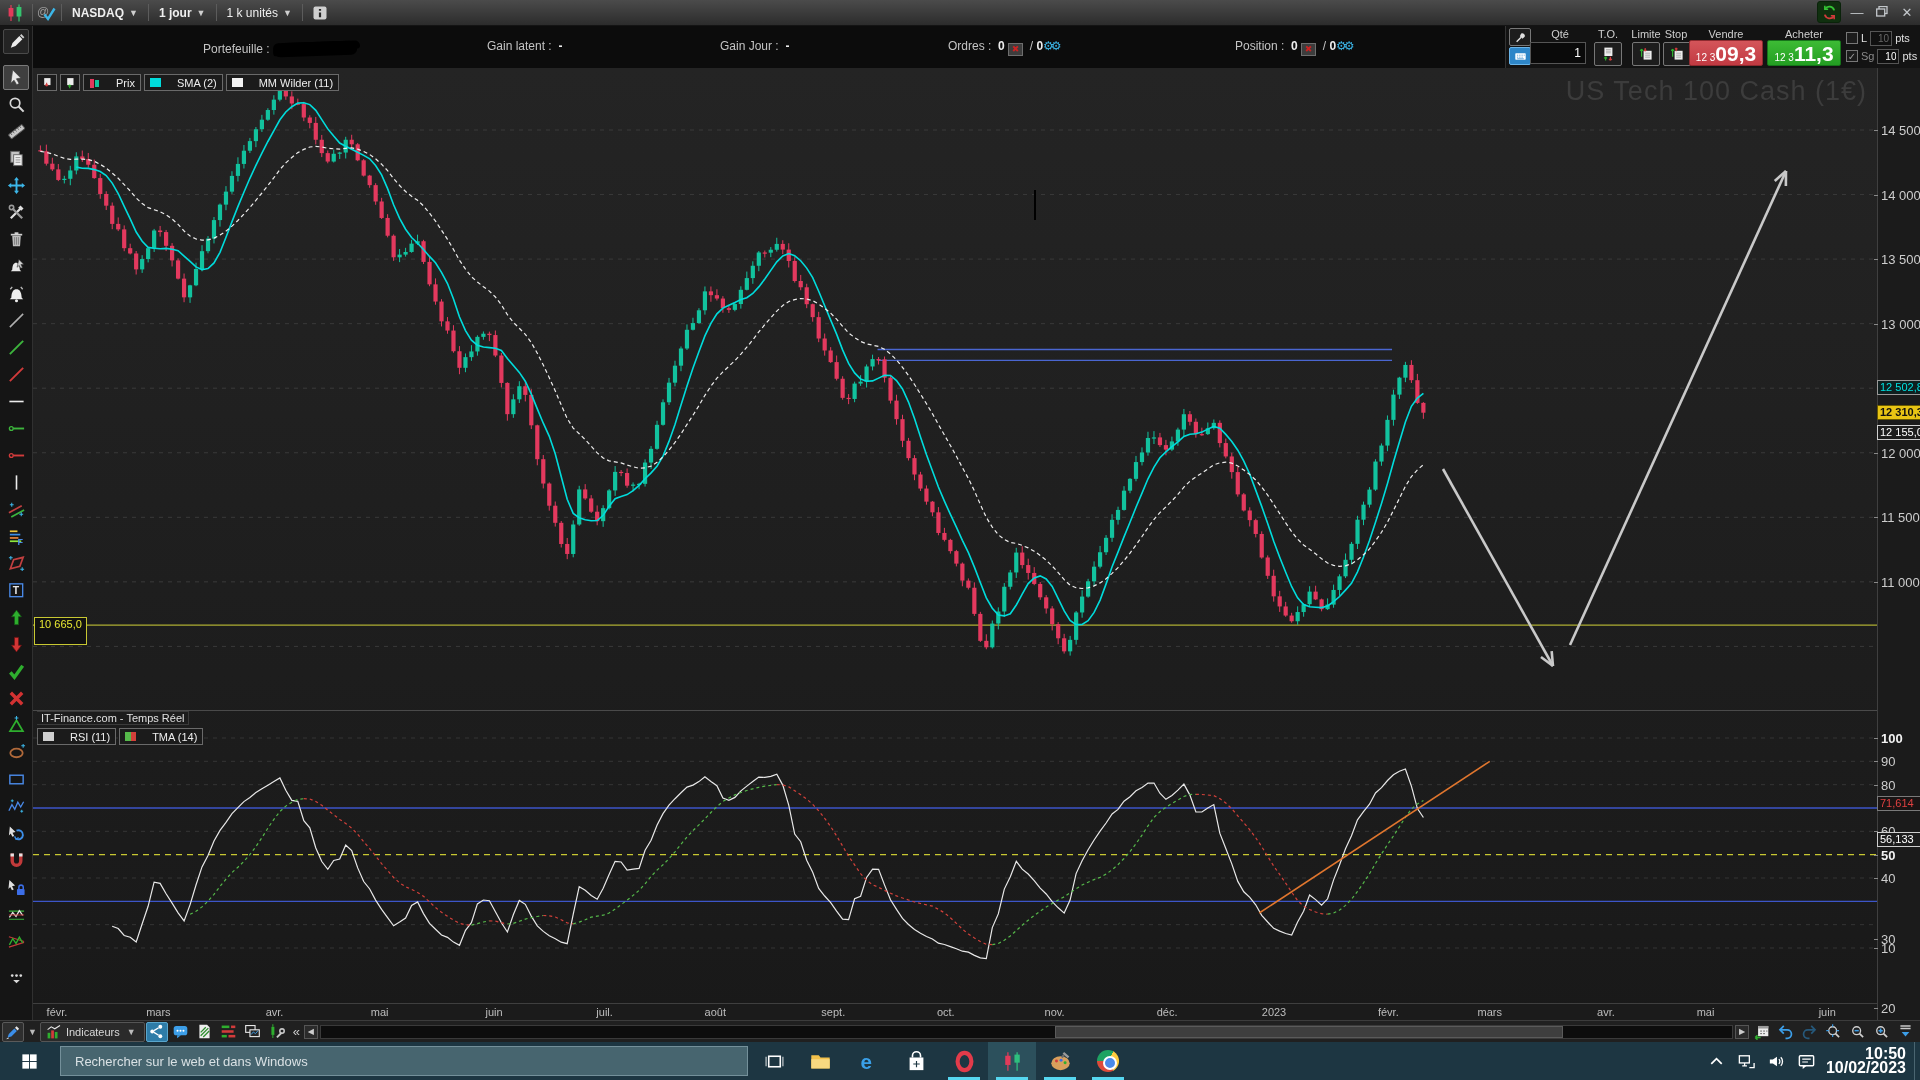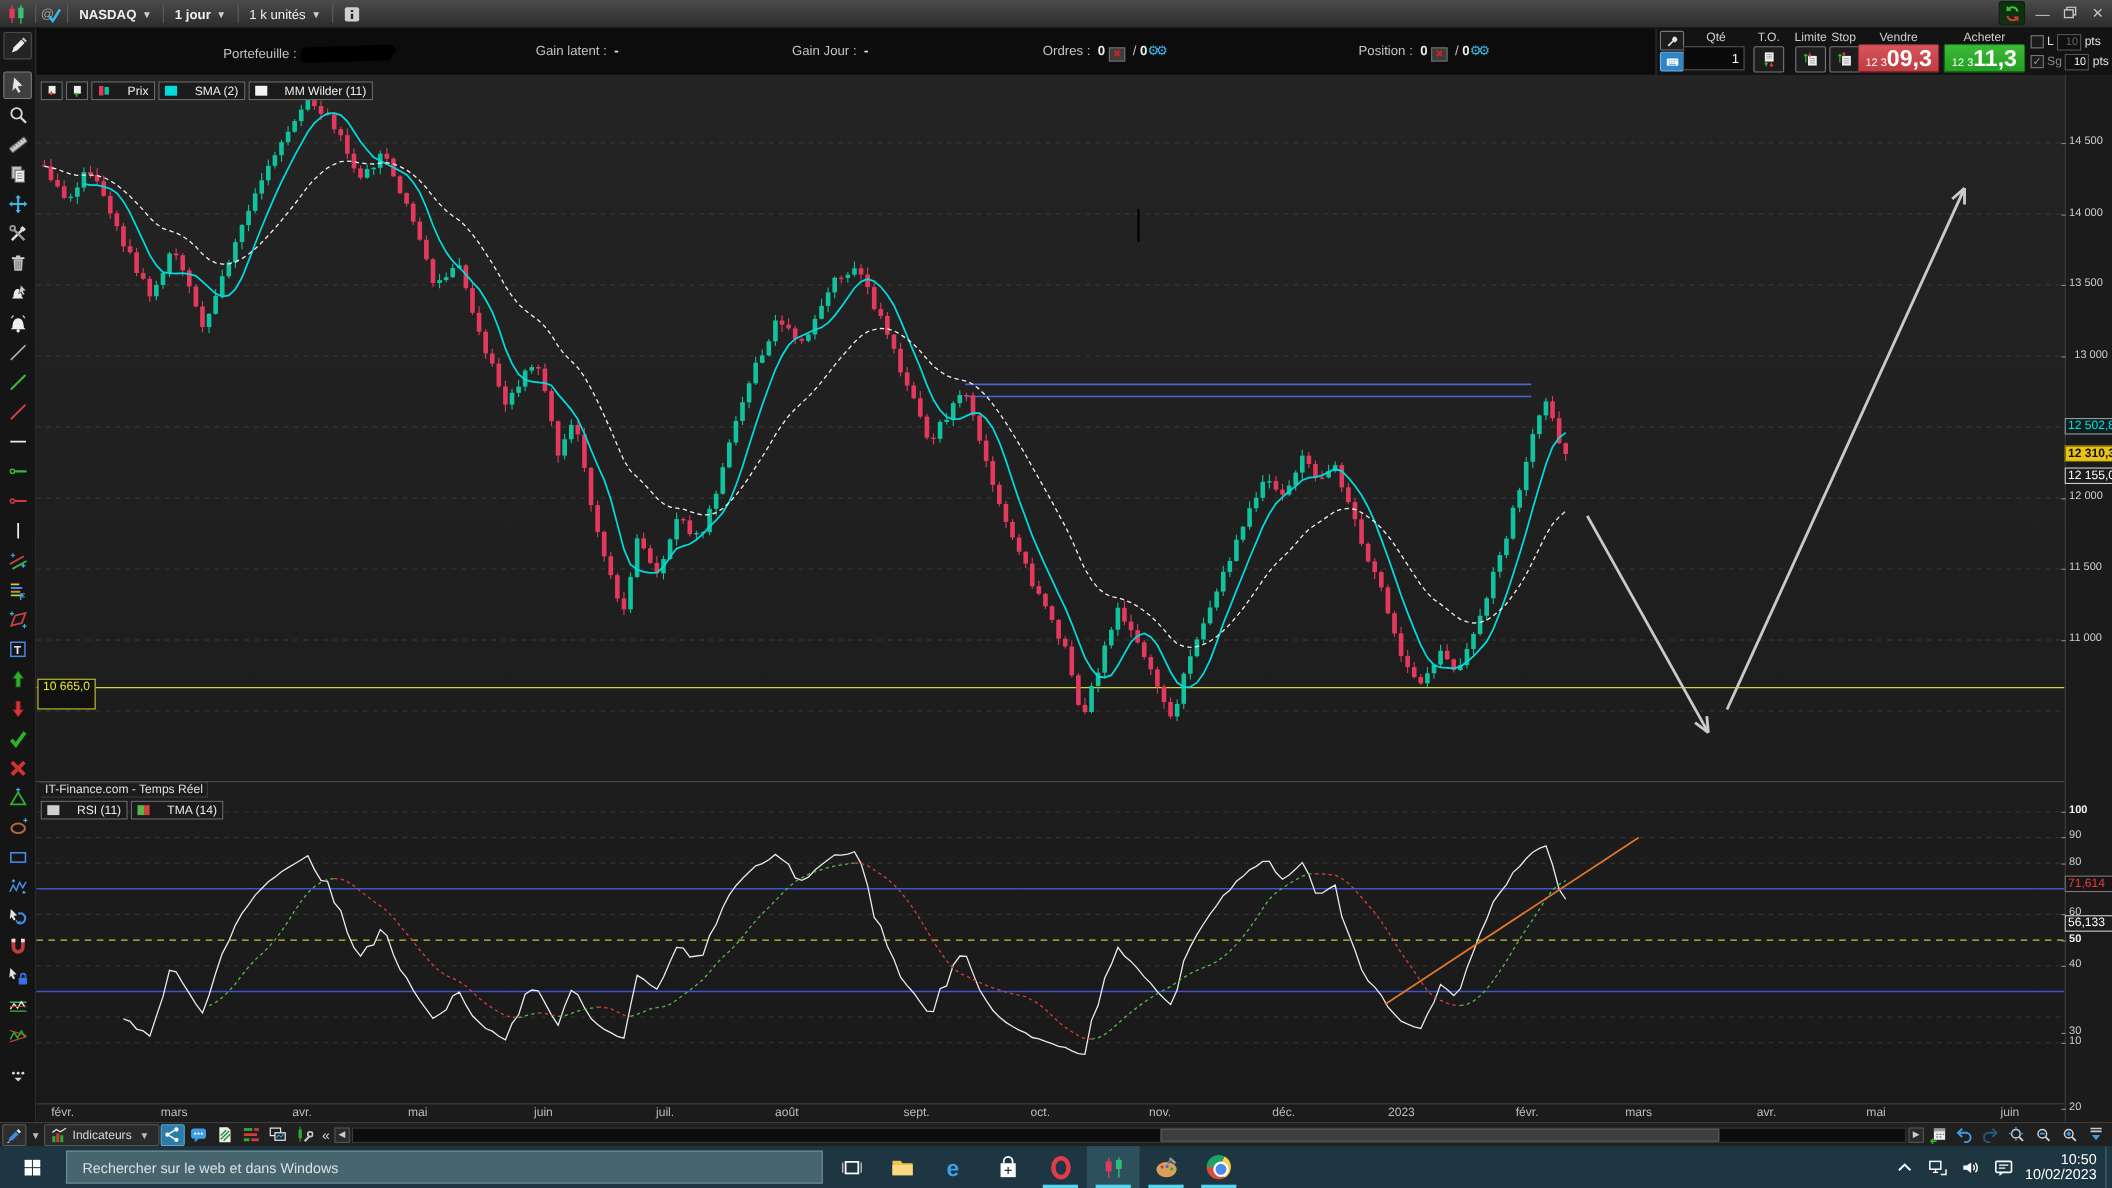--- a/index.html
+++ b/index.html
@@ -62,21 +62,21 @@
   .icochip{width:20px;height:17px;background:#1b1b1b;border:1px solid #6a6a6a;display:flex;align-items:center;justify-content:center;}
   .icochip svg{width:14px;height:14px;}
   #itf-label{position:absolute;left:4px;top:643px;font-size:11px;color:#e0e0e0;background:#1c1c1c;padding:0 4px;border:1px solid #3a3a3a;border-left:none;}
   #rsi-divider{position:absolute;left:0;top:642px;width:1844px;height:1px;background:#4a4a4a;}
   #support-label{position:absolute;left:1px;font-size:11px;color:#e8e832;background:#111;border:1px solid #c8c832;padding:0 4px;height:28px;line-height:13px;}
   #months-row{position:absolute;left:0;top:935px;width:1844px;height:17px;border-top:1px solid #3f3f3f;background:#1b1b1b;}
   .month-lb{position:absolute;top:2px;transform:translateX(-50%);font-size:11px;color:#bdbdbd;white-space:nowrap;}
 
   
   #right-axis{position:absolute;left:1877px;top:68px;width:43px;height:952px;background:#1b1b1b;border-left:1px solid #3f3f3f;}
-  .ax-lb{position:absolute;left:0;width:43px;font-size:10px;color:#cdcdcd;padding-left:3px;}
+  .ax-lb{position:absolute;left:0;width:43px;font-size:13px;color:#cdcdcd;padding-left:3px;}
   .ax-lb.bold{font-weight:bold;color:#f2f2f2;}
   .ax-lb:before{content:"";position:absolute;left:-4px;top:7px;width:4px;height:1px;background:#8a8a8a;}
   .ax-badge{position:absolute;left:-1px;width:44px;height:15px;font-size:11px;line-height:13px;padding-left:2px;white-space:nowrap;}
   .ax-badge.cyan{background:#0f1f1f;border:1px solid #9a9a9a;color:#00e0e0;}
   .ax-badge.yellow{background:#e8c414;border:1px solid #6a5a00;color:#101010;font-weight:bold;}
   .ax-badge.white{background:#1d1d1d;border:1px solid #cfcfcf;color:#fff;}
   .ax-badge.redtx{background:#1a1414;border:1px solid #7a7a7a;color:#e04040;}
 
   
   #bottom-bar{position:absolute;left:0;top:1020px;width:1920px;height:22px;background:#202020;border-top:1px solid #3c3c3c;display:flex;align-items:center;font-size:11px;color:#d8d8d8;}
@@ -98,21 +98,21 @@
   #start-btn svg{width:19px;height:19px;}
   #search-box{width:688px;margin:4px 4px 4px 2px;background:#47656f;border:1px solid #7ب;border:1px solid #74909a;display:flex;align-items:center;padding-left:14px;color:#d9e1e4;font-size:13px;}
   .tb-app{width:48px;display:flex;align-items:center;justify-content:center;position:relative;}
   .tb-app svg{width:23px;height:23px;}
   .tb-app.running:after{content:"";position:absolute;left:8px;right:8px;bottom:0;height:3px;background:#56d7f0;}
   .tb-app.active{background:#2c505c;}
   #task-view{width:44px;display:flex;align-items:center;justify-content:center;}
   #tray{position:absolute;right:0;top:0;height:38px;display:flex;align-items:center;}
   .tray-ico{width:30px;display:flex;align-items:center;justify-content:center;}
   .tray-ico svg{width:19px;height:19px;}
-  #clock{text-align:right;font-size:13px;line-height:14px;padding:0 8px 0 4px;}
+  #clock{text-align:right;font-size:16px;line-height:14px;padding:0 8px 0 4px;font-weight:bold;}
   #show-desktop{width:6px;height:38px;border-left:1px solid #4a6570;}
   .chrome-ico{width:22px;height:22px;border-radius:50%;background:conic-gradient(from 150deg,#dd4b3a 0 120deg,#1ea362 0 240deg,#ffcd40 0 360deg);position:relative;}
   .chrome-ico:after{content:"";position:absolute;left:6px;top:6px;width:10px;height:10px;border-radius:50%;background:#4a8ae8;border:2px solid #fff;}
 </style>
 </head>
 <body>
 
 <div id="screen">
 
   <div id="titlebar">
@@ -969,20 +969,21 @@
         <polyline points="474.4,211.0 480.4,210.4 486.3,208.3 492.3,206.1 498.3,204.6 504.3,203.5 510.3,202.5" fill="none" stroke="#55b84a" stroke-width="1.2" stroke-dasharray="3,3"></polyline>
         <polyline points="510.3,202.5 516.3,202.9 522.3,204.0 528.2,206.8 534.2,209.9 540.2,210.9" fill="none" stroke="#d2403a" stroke-width="1.2" stroke-dasharray="3,3"></polyline>
         <polyline points="540.2,210.9 546.2,209.1 552.2,206.8 558.2,204.1 564.2,203.1 570.2,202.2 576.1,200.0 582.1,196.1 588.1,191.6 594.1,187.2 600.1,182.4 606.1,177.4 612.1,170.8 618.1,163.4 624.0,157.1 630.0,151.8 636.0,145.7 642.0,138.8 648.0,131.2 654.0,124.0 660.0,117.6 665.9,111.9 671.9,105.8 677.9,99.5 683.9,93.6 689.9,88.5 695.9,85.0 701.9,81.9 707.9,79.5 713.8,77.5 719.8,75.8 725.8,74.3 731.8,73.2 737.8,72.4 743.8,71.6" fill="none" stroke="#55b84a" stroke-width="1.2" stroke-dasharray="3,3"></polyline>
         <polyline points="743.8,71.6 749.8,71.9 755.8,73.9 761.7,77.7 767.7,81.7 773.7,86.1 779.7,91.3 785.7,97.8 791.7,105.3 797.7,113.6 803.6,122.9 809.6,133.0 815.6,143.2 821.6,151.9 827.6,160.6 833.6,167.2 839.6,171.8 845.6,174.3 851.5,177.4 857.5,180.2 863.5,182.9 869.5,185.0 875.5,187.0 881.5,189.0 887.5,190.5 893.5,191.8 899.4,193.1 905.4,196.3 911.4,199.8 917.4,204.7 923.4,210.4 929.4,216.2 935.4,221.0 941.4,225.0 947.3,228.5 953.3,231.3 959.3,231.6" fill="none" stroke="#d2403a" stroke-width="1.2" stroke-dasharray="3,3"></polyline>
         <polyline points="959.3,231.6 965.3,230.5 971.3,227.3 977.3,223.0 983.3,217.5 989.2,212.2 995.2,207.2 1001.2,202.5 1007.2,198.1 1013.2,194.0 1019.2,190.4 1025.2,187.0 1031.2,183.8 1037.1,179.7 1043.1,175.8 1049.1,172.0 1055.1,169.2 1061.1,166.6 1067.1,164.4 1073.1,161.1 1079.1,156.8 1085.0,151.7 1091.0,145.5 1097.0,138.6 1103.0,130.7 1109.0,122.1 1115.0,112.8 1121.0,104.4 1126.9,98.7 1132.9,94.3 1138.9,90.4 1144.9,86.9 1150.9,83.5 1156.9,81.5 1162.9,81.4" fill="none" stroke="#55b84a" stroke-width="1.2" stroke-dasharray="3,3"></polyline>
         <polyline points="1162.9,81.4 1168.9,81.5 1174.8,82.0 1180.8,82.6 1186.8,85.6 1192.8,90.0 1198.8,95.8 1204.8,102.8 1210.8,109.8 1216.8,116.8 1222.7,124.7 1228.7,133.6 1234.7,143.4 1240.7,153.0 1246.7,161.5 1252.7,170.1 1258.7,179.2 1264.6,187.6 1270.6,193.2 1276.6,196.5 1282.6,199.0 1288.6,200.7 1294.6,201.2" fill="none" stroke="#d2403a" stroke-width="1.2" stroke-dasharray="3,3"></polyline>
         <polyline points="1294.6,201.2 1300.6,200.0 1306.6,197.1 1312.5,192.4 1318.5,186.2 1324.5,178.4 1330.5,169.9 1336.5,160.7 1342.5,150.5 1348.5,140.9 1354.5,131.6 1360.4,123.0 1366.4,113.8 1372.4,104.1 1378.4,96.1 1384.4,91.0 1390.4,87.6" fill="none" stroke="#55b84a" stroke-width="1.2" stroke-dasharray="3,3"></polyline>
         <line x1="1226.26" y1="200" x2="1456.76" y2="48.33333333333333" stroke="#e0762e" stroke-width="1.6"></line>
       </svg>
     <div id="rsi-divider"></div>
+    <span id="watermark">US Tech 100 Cash (1€)</span>
 
     <div class="legend-row" style="left:4px;top:6px">
       <span class="icochip">
           <svg viewBox="0 0 20 20">
             <rect x="6" y="3" width="9" height="10" fill="#ededed"></rect>
             <path d="M9.5 14.5v-5M9.5 9.5l-2 2.3M9.5 9.5l2 2.3" stroke="#d23b3b" stroke-width="1.6" fill="none" transform="rotate(180 9.5 12)"></path>
           </svg>
         </span>
       <span class="icochip">
           <svg viewBox="0 0 20 20">

